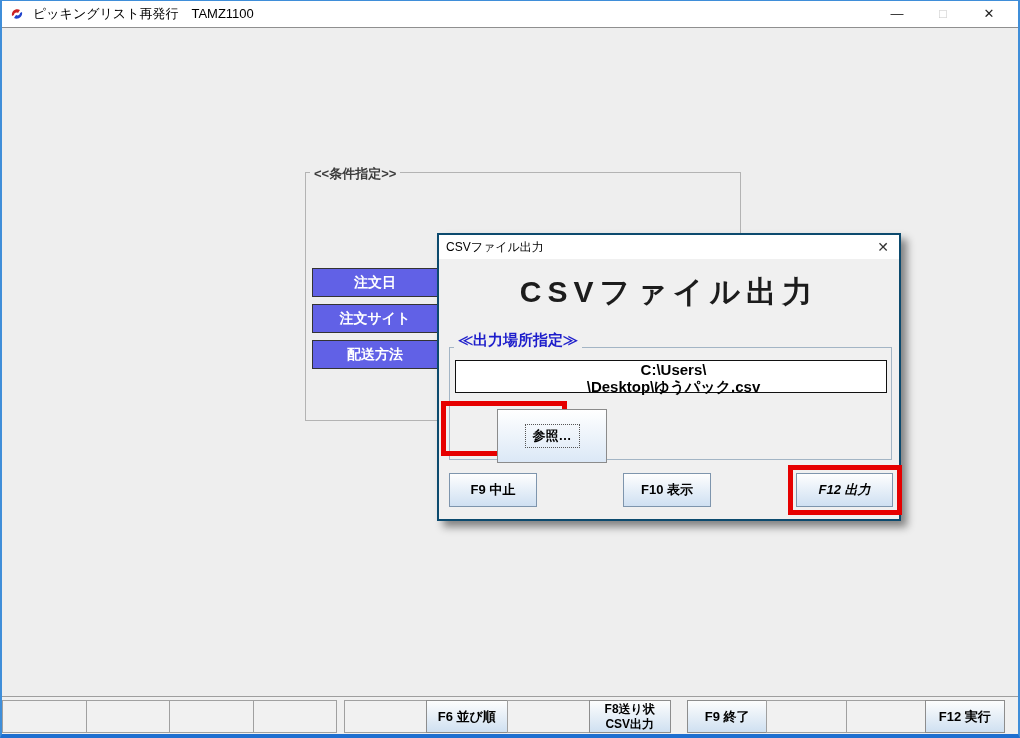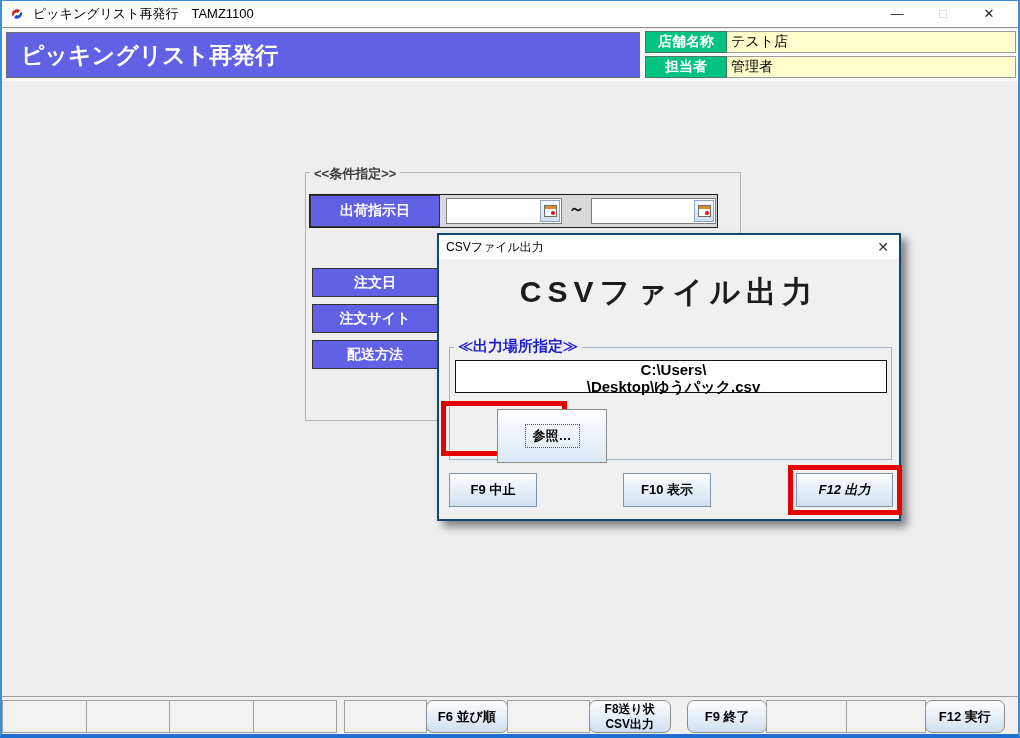--- a/index.html
+++ b/index.html
@@ -64,21 +64,21 @@
   
   .dialog { position:absolute; left:437px; top:152px; width:464px; height:288px; background:#f0f0f0;
             border:2px solid #0c4a6e; box-shadow:6px 6px 8px rgba(0,0,0,0.45); z-index:10; }
   .dlg-titlebar { height:24px; background:#fff; display:flex; align-items:center; }
   .dlg-title { font-size:12px; color:#000; padding-left:7px; }
   .dlg-close { margin-left:auto; margin-right:10px; font-size:14px; color:#333; }
   .dlg-heading { margin-top:13px; text-align:center; font-size:30px; font-weight:bold;
                  letter-spacing:6px; color:#1c1c1c; }
   .dlg-group { position:absolute; left:10px; top:112px; width:443px; height:113px;
                border:1px solid #a3b5c5; }
-  .dlg-group-legend { position:absolute; left:15px; top:102px; background:#f0f0f0; padding:0 4px;
+  .dlg-group-legend { position:absolute; left:15px; top:96px; background:#f0f0f0; padding:0 4px;
                       color:#1d1dcb; font-weight:bold; font-size:15px; z-index:2; }
   .path-field { position:absolute; left:16px; top:125px; width:432px; height:33px; background:#fff;
                 border:1px solid #111; display:flex; align-items:center; padding-left:5px;
                 font-size:15px; font-weight:bold; color:#000; z-index:2;flex-direction:column; }
   .redacted { display:inline-block; width:88px; height:15px; margin:0 1px;
               background:
                 repeating-linear-gradient(90deg,#c9c9c9 0 8px,#dedede 8px 16px),
                 repeating-linear-gradient(0deg,#bfbfbf 0 8px,#d6d6d6 8px 16px);
               background-blend-mode:multiply; opacity:0.9; }
   .hl-rect { position:absolute; border:5px solid #e60000; z-index:5; }
@@ -96,72 +96,47 @@
   .dlg-btn.cancel { left:10px; } .dlg-btn.show { left:184px; } .dlg-btn.output { left:357px; width:97px;font-style:italic; }
 
   
   .fnbar { position:absolute; left:0; top:696px; width:1020px; height:42px; background:#f0f0f0;
            border-top:1px solid #9e9e9e; }
   .fn-group { position:absolute; top:3px; height:33px; display:flex; }
   .g1 { left:2px; width:334px; } .g2 { left:344px; width:326px; } .g3 { left:687px; width:317px; }
   .fn-btn { flex:1; border:1px solid #a0a0a0; margin-right:-1px; background:#f1f1f1;
             display:flex; align-items:center; justify-content:center; font-size:13px;
             color:#000; text-align:center; }
-  .fn-btn.active { background:linear-gradient(#fdfdfd,#cfe0f1); font-weight:bold; border-color:#8d8d8d;border-radius:7px; }
+  .fn-btn.active { background:linear-gradient(#fdfdfd,#cfe0f1); font-weight:bold; border-color:#8d8d8d; }
   .fn-btn.two-line { font-size:12px; line-height:1.2; white-space:pre-line; }
 </style>
 </head>
 <body>
 
 <div class="window">
 
   <div class="titlebar">
     <svg class="app-icon" viewBox="0 0 16 16">
       <path d="M3 10 C2 5 7 2 11 4 L9 7 C7 6 5 7 5 9 Z" fill="#cc2222"></path>
       <path d="M13 6 C14 11 9 14 5 12 L7 9 C9 10 11 9 11 7 Z" fill="#2244cc"></path>
     </svg>
     <span class="tb-title">ピッキングリスト再発行　TAMZ1100</span>
     <div class="tb-controls">
       <span class="tb-btn">—</span>
       <span class="tb-btn max">□</span>
       <span class="tb-btn">✕</span>
     </div>
   </div>
 
-  <div class="header">
-    <div class="header-title">ピッキングリスト再発行</div>
-    <div class="kv store">
-      <span class="k">店舗名称</span>
-      <span class="v">テスト店</span>
-    </div>
-    <div class="kv staff">
-      <span class="k">担当者</span>
-      <span class="v">管理者</span>
-    </div>
-  </div>
 
   <div class="main">
 
     <div class="cond-group"></div>
     <div class="cond-legend">&lt;&lt;条件指定&gt;&gt;</div>
 
-    <div class="date-row">
-      <div class="row-label">出荷指示日</div>
-      <div class="date-field f1">
-        <div class="cal-btn">
-          <span class="cal-ico"></span>
-        </div>
-      </div>
-      <div class="range-sep">～</div>
-      <div class="date-field f2">
-        <div class="cal-btn">
-          <span class="cal-ico"></span>
-        </div>
-      </div>
-    </div>
 
     <div class="row-label cond-label r3">注文日</div>
     <div class="row-label cond-label r4">注文サイト</div>
     <div class="row-label cond-label r5">配送方法</div>
 
     <div class="dialog">
       <div class="dlg-titlebar">
         <span class="dlg-title">CSVファイル出力</span>
         <span class="dlg-close">✕</span>
       </div>

